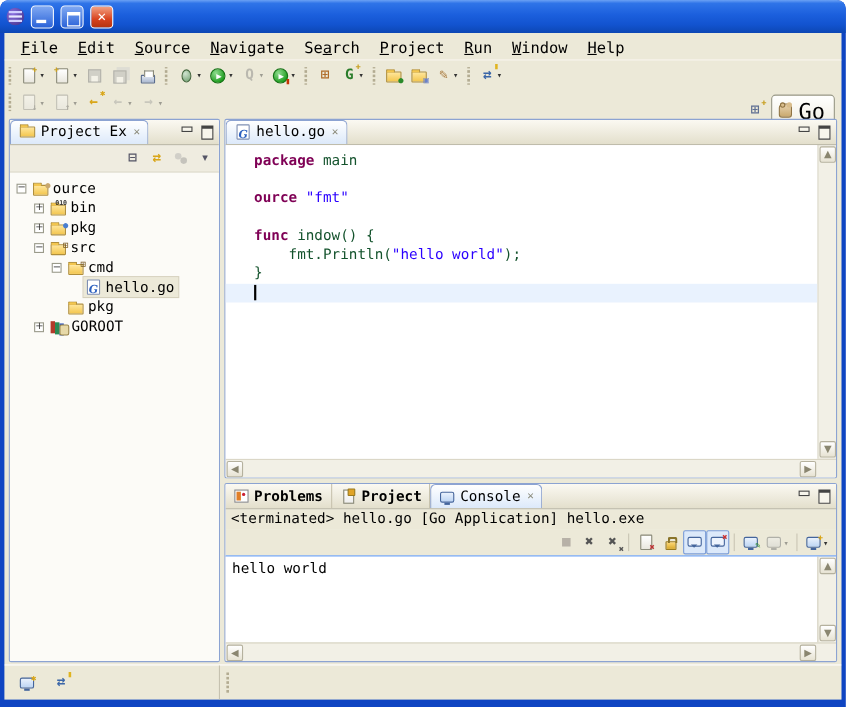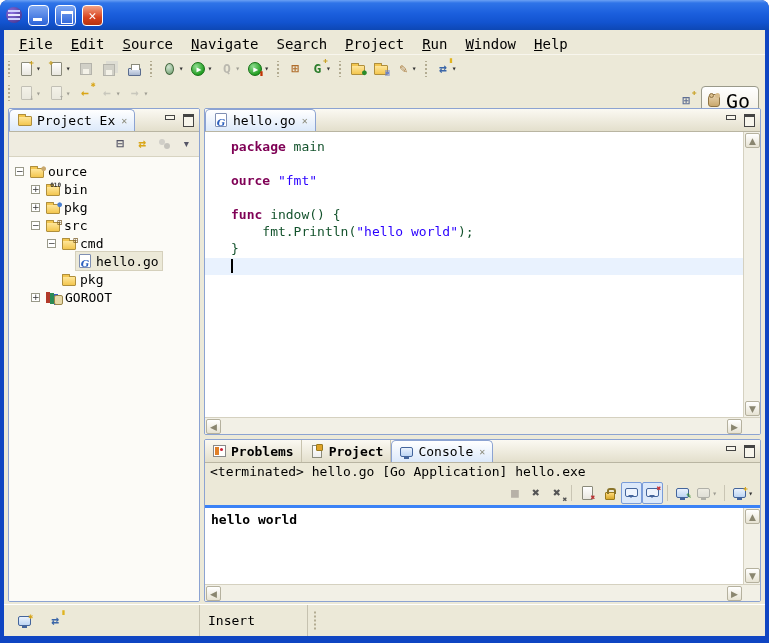--- a/index.html
+++ b/index.html
@@ -106,21 +106,21 @@
   .caret{display:inline-block;width:2px;height:14px;background:#000;vertical-align:text-bottom;}
   .vsb{width:17px;border-left:1px solid #d5d1c0;background:#f2f0e6;display:flex;flex-direction:column;justify-content:space-between;flex:0 0 auto;}
   .hsbrow{height:17px;display:flex;border-top:1px solid #d5d1c0;flex:0 0 auto;background:#f2f0e6;}
   .sbtn{width:15px;height:15px;margin:1px;background:linear-gradient(#fff,#e7e3d3);border:1px solid #b5b19e;border-radius:2px;
     color:#8a8670;font-size:9px;display:flex;align-items:center;justify-content:center;flex:0 0 auto;font-family:"DejaVu Sans",sans-serif;}
   .sbtrack{flex:1;} .sbcorner{width:17px;flex:0 0 auto;}
   
   .cstat{height:18px;font-size:13px;padding:1px 5px;background:#ECE9D8;white-space:nowrap;overflow:hidden;flex:0 0 auto;}
   .ctool{height:24px;display:flex;align-items:center;justify-content:flex-end;padding-right:4px;background:#ECE9D8;flex:0 0 auto;}
   .csep{width:1px;height:16px;background:#c9c5b4;margin:0 4px;}
-  .cbody{flex:1;display:flex;min-height:0;border-top:3px solid #3b82f6;font-weight:bold;}
+  .cbody{flex:1;display:flex;min-height:0;border-top:1px solid #3b82f6;}
   .cout{flex:1;background:#fff;font-size:13px;padding:4px 6px;white-space:pre;}
   
   .statusbar{position:absolute;left:0;right:0;bottom:0;height:32px;border-top:1px solid #fff;display:flex;align-items:stretch;font-size:13px;}
   .sb-left{width:196px;display:flex;align-items:center;gap:10px;padding-left:10px;border-right:1px solid #c6c2b0;}
   .sb-cell{padding:0 8px;display:flex;align-items:center;border-right:1px solid #c6c2b0;}
   .sb-c1{width:128px;} .sb-c2{width:108px;}
   .sb-hdl{width:14px;background-image:radial-gradient(#b3ac92 40%,transparent 45%);background-size:4px 4px;background-repeat:repeat-y;background-position:center;margin:6px 0;}
 </style>
 </head>
 <body>
@@ -488,17 +488,16 @@
       <span class="sb-left" id="sbleft">
           <span class="tb">
             <span class="ic ic-mon">
               <span class="ov" style="color: rgb(217, 166, 25);">✱</span>
             </span>
           </span>
           <span class="tb">
             <span class="ig" style="color: rgb(59, 102, 168); font-weight: bold;">⇄<span class="ov" style="color: rgb(224, 180, 32);">▮</span></span>
           </span>
         </span>
-      <span class="sb-cell sb-c2">Insert</span>
       <span class="sb-hdl"></span>
     </div>
   </div>
 </div>
 
 </body></html>

